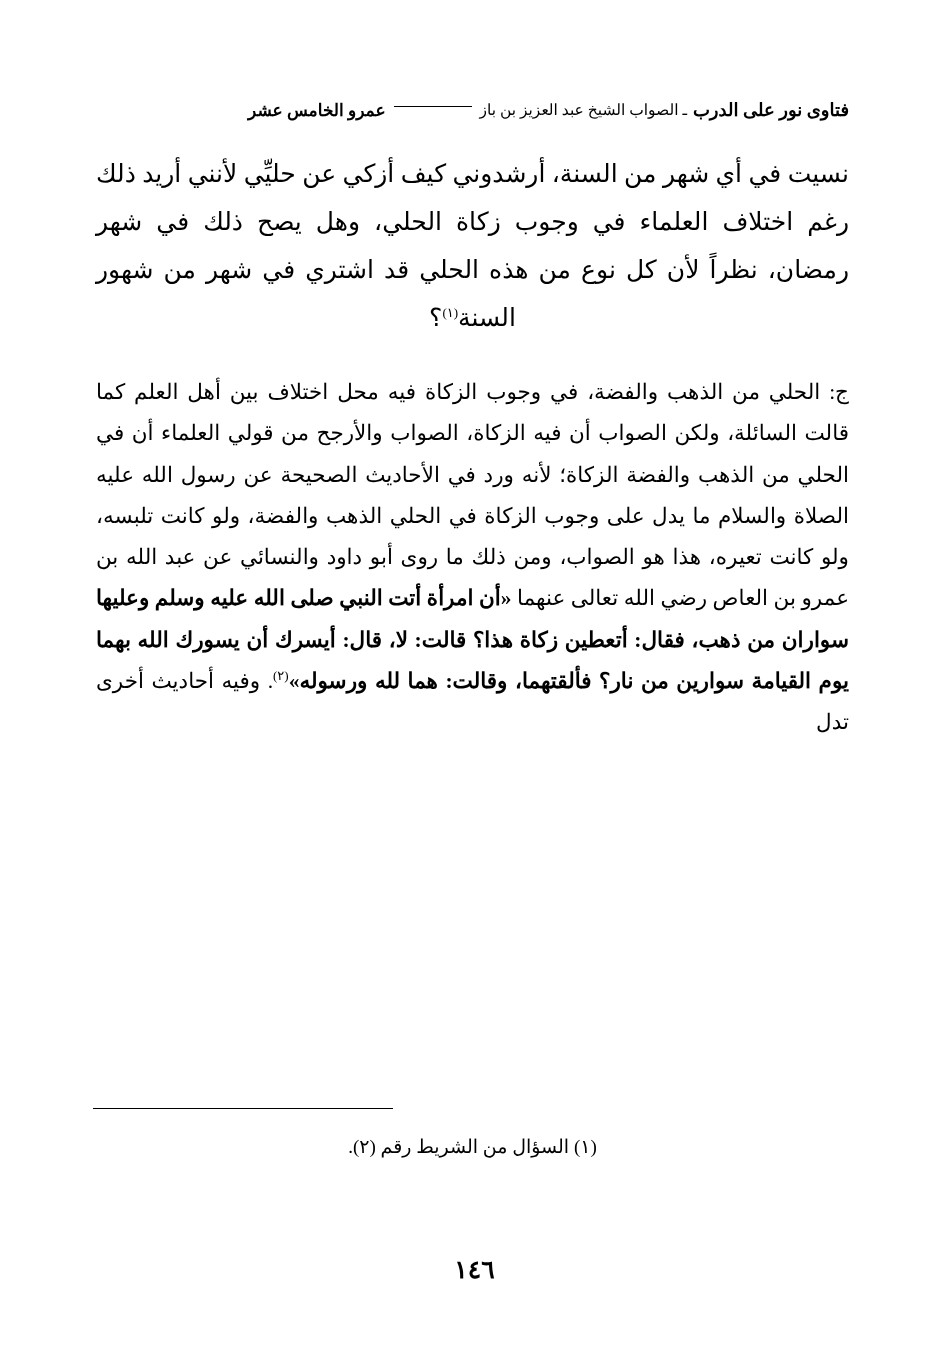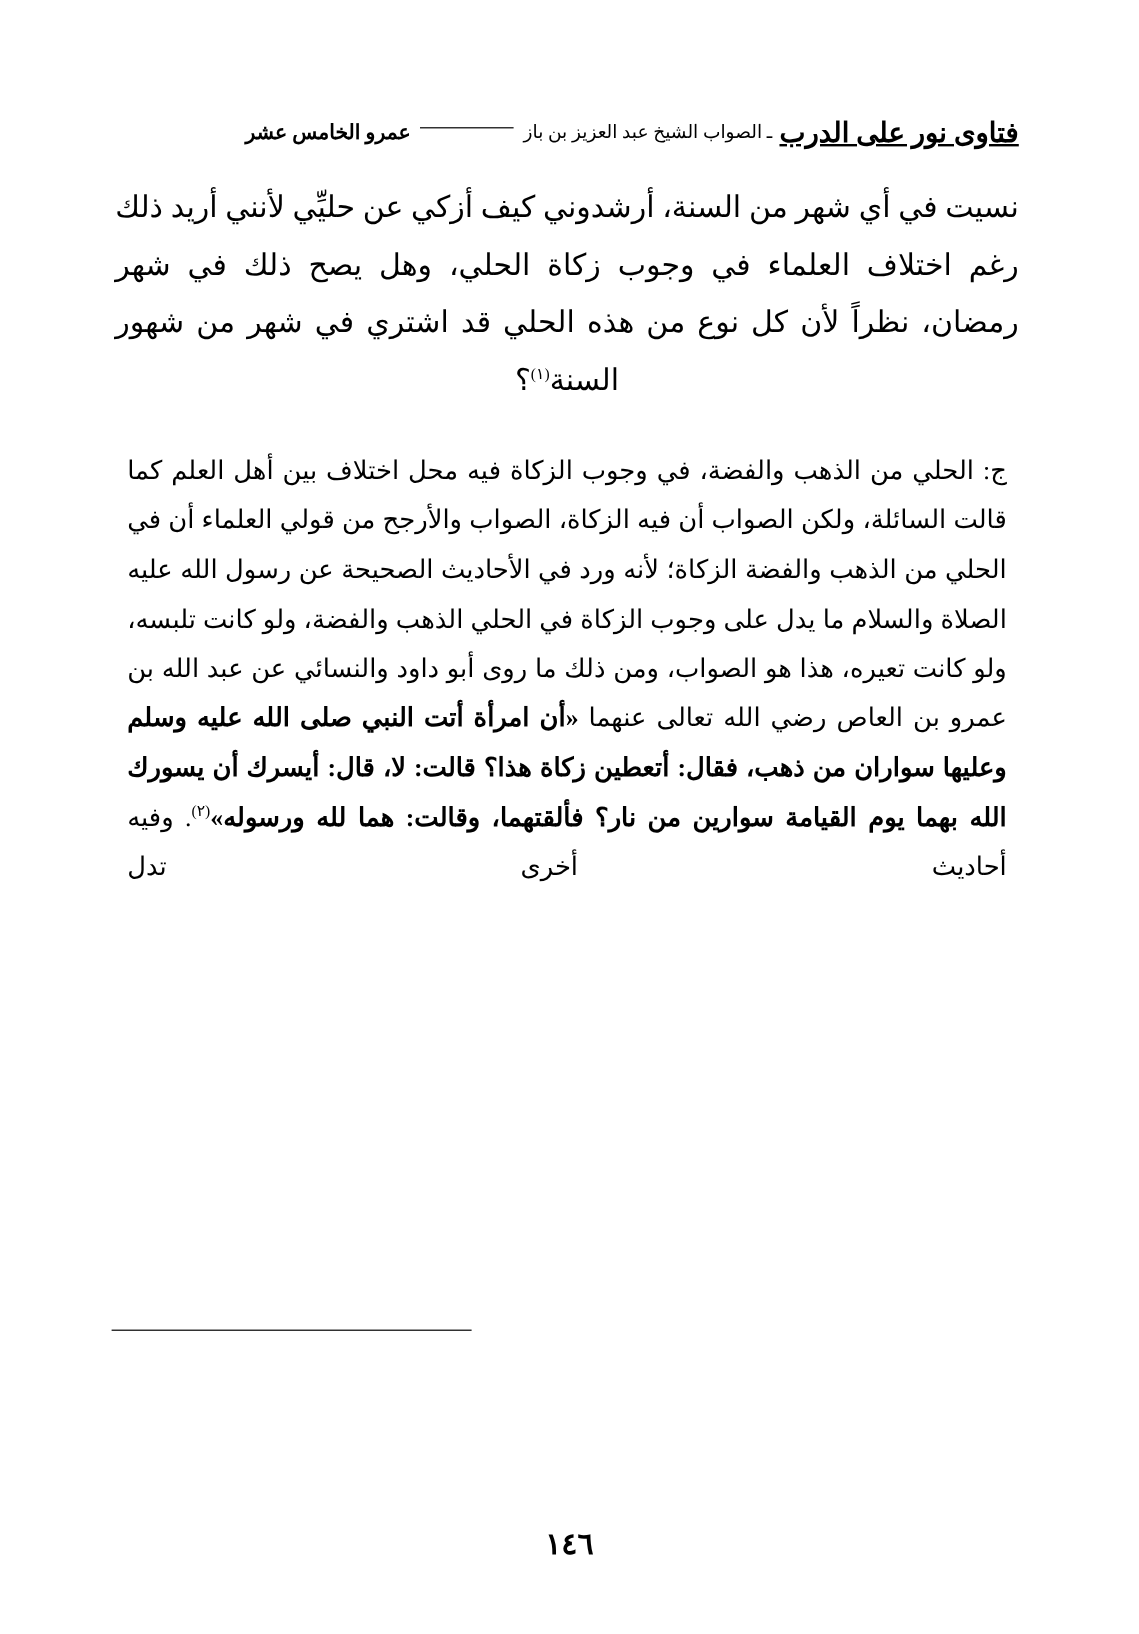--- a/index.html
+++ b/index.html
@@ -30,23 +30,22 @@
     height: 28px;
     display: flex;
     flex-direction: row;
     align-items: center;
     justify-content: flex-start;
     direction: rtl;
     white-space: nowrap;
   }
   .header-book {
     font-weight: bold;
-    font-size: 23px;
+    font-size: 18px;
     letter-spacing: 0px;
-    text-decoration: underline;
   }
   .header-author {
     font-size: 15.5px;
     margin-right: 6px;
   }
   .header-rule {
     display: inline-block;
     width: 78px;
     border-top: 1.6px solid #000;
     margin: 0 8px;
@@ -78,21 +77,21 @@
     letter-spacing: 0px;
   }
 
   .answer {
     font-size: 21.5px;
     line-height: 1.92;
     text-align: justify;
     text-align-last: justify;
   }
   .answer p {
-    margin: 10px;
+    margin: 0;
   }
   .bold-quote {
     font-weight: bold;
   }
   sup.fn {
     font-size: 13px;
     vertical-align: super;
     line-height: 0;
   }
 
@@ -115,21 +114,21 @@
     line-height: 2.0;
   }
   .footnotes .fn-line {
     text-align: center;
     white-space: nowrap;
   }
 
   
   .page-number {
     position: absolute;
-    bottom: 60px;
+    bottom: 78px;
     left: 0;
     right: 0;
     text-align: center;
     font-size: 25px;
     font-weight: bold;
     letter-spacing: 1px;
   }
 </style>
 </head>
 <body>
@@ -149,17 +148,18 @@
 
     <div class="answer">
         <p><span>ج: الحلي من الذهب والفضة، في وجوب الزكاة فيه محل اختلاف بين أهل العلم كما قالت السائلة، ولكن الصواب أن فيه الزكاة، الصواب والأرجح من قولي العلماء أن في الحلي من الذهب والفضة الزكاة؛ لأنه ورد في الأحاديث الصحيحة عن رسول الله عليه الصلاة والسلام ما يدل على وجوب الزكاة في الحلي الذهب والفضة، ولو كانت تلبسه، ولو كانت تعيره، هذا هو الصواب، ومن ذلك ما روى أبو داود والنسائي عن عبد الله بن عمرو بن العاص رضي الله تعالى عنهما </span><span class="bold-quote">«أن امرأة أتت النبي صلى الله عليه وسلم وعليها سواران من ذهب، فقال: أتعطين زكاة هذا؟ قالت: لا، قال: أيسرك أن يسورك الله بهما يوم القيامة سوارين من نار؟ فألقتهما، وقالت: هما لله ورسوله»</span><sup class="fn">(٢)</sup><span>. وفيه أحاديث أخرى تدل</span></p>
       </div>
 
   </div>
 
   <div class="footnote-sep"></div>
 
   <div class="footnotes">
+    <div class="fn-line">(١) السؤال من الشريط رقم (٢).</div>
   </div>
 
   <div class="page-number">١٤٦</div>
 
 </div>
 
 </body></html>

